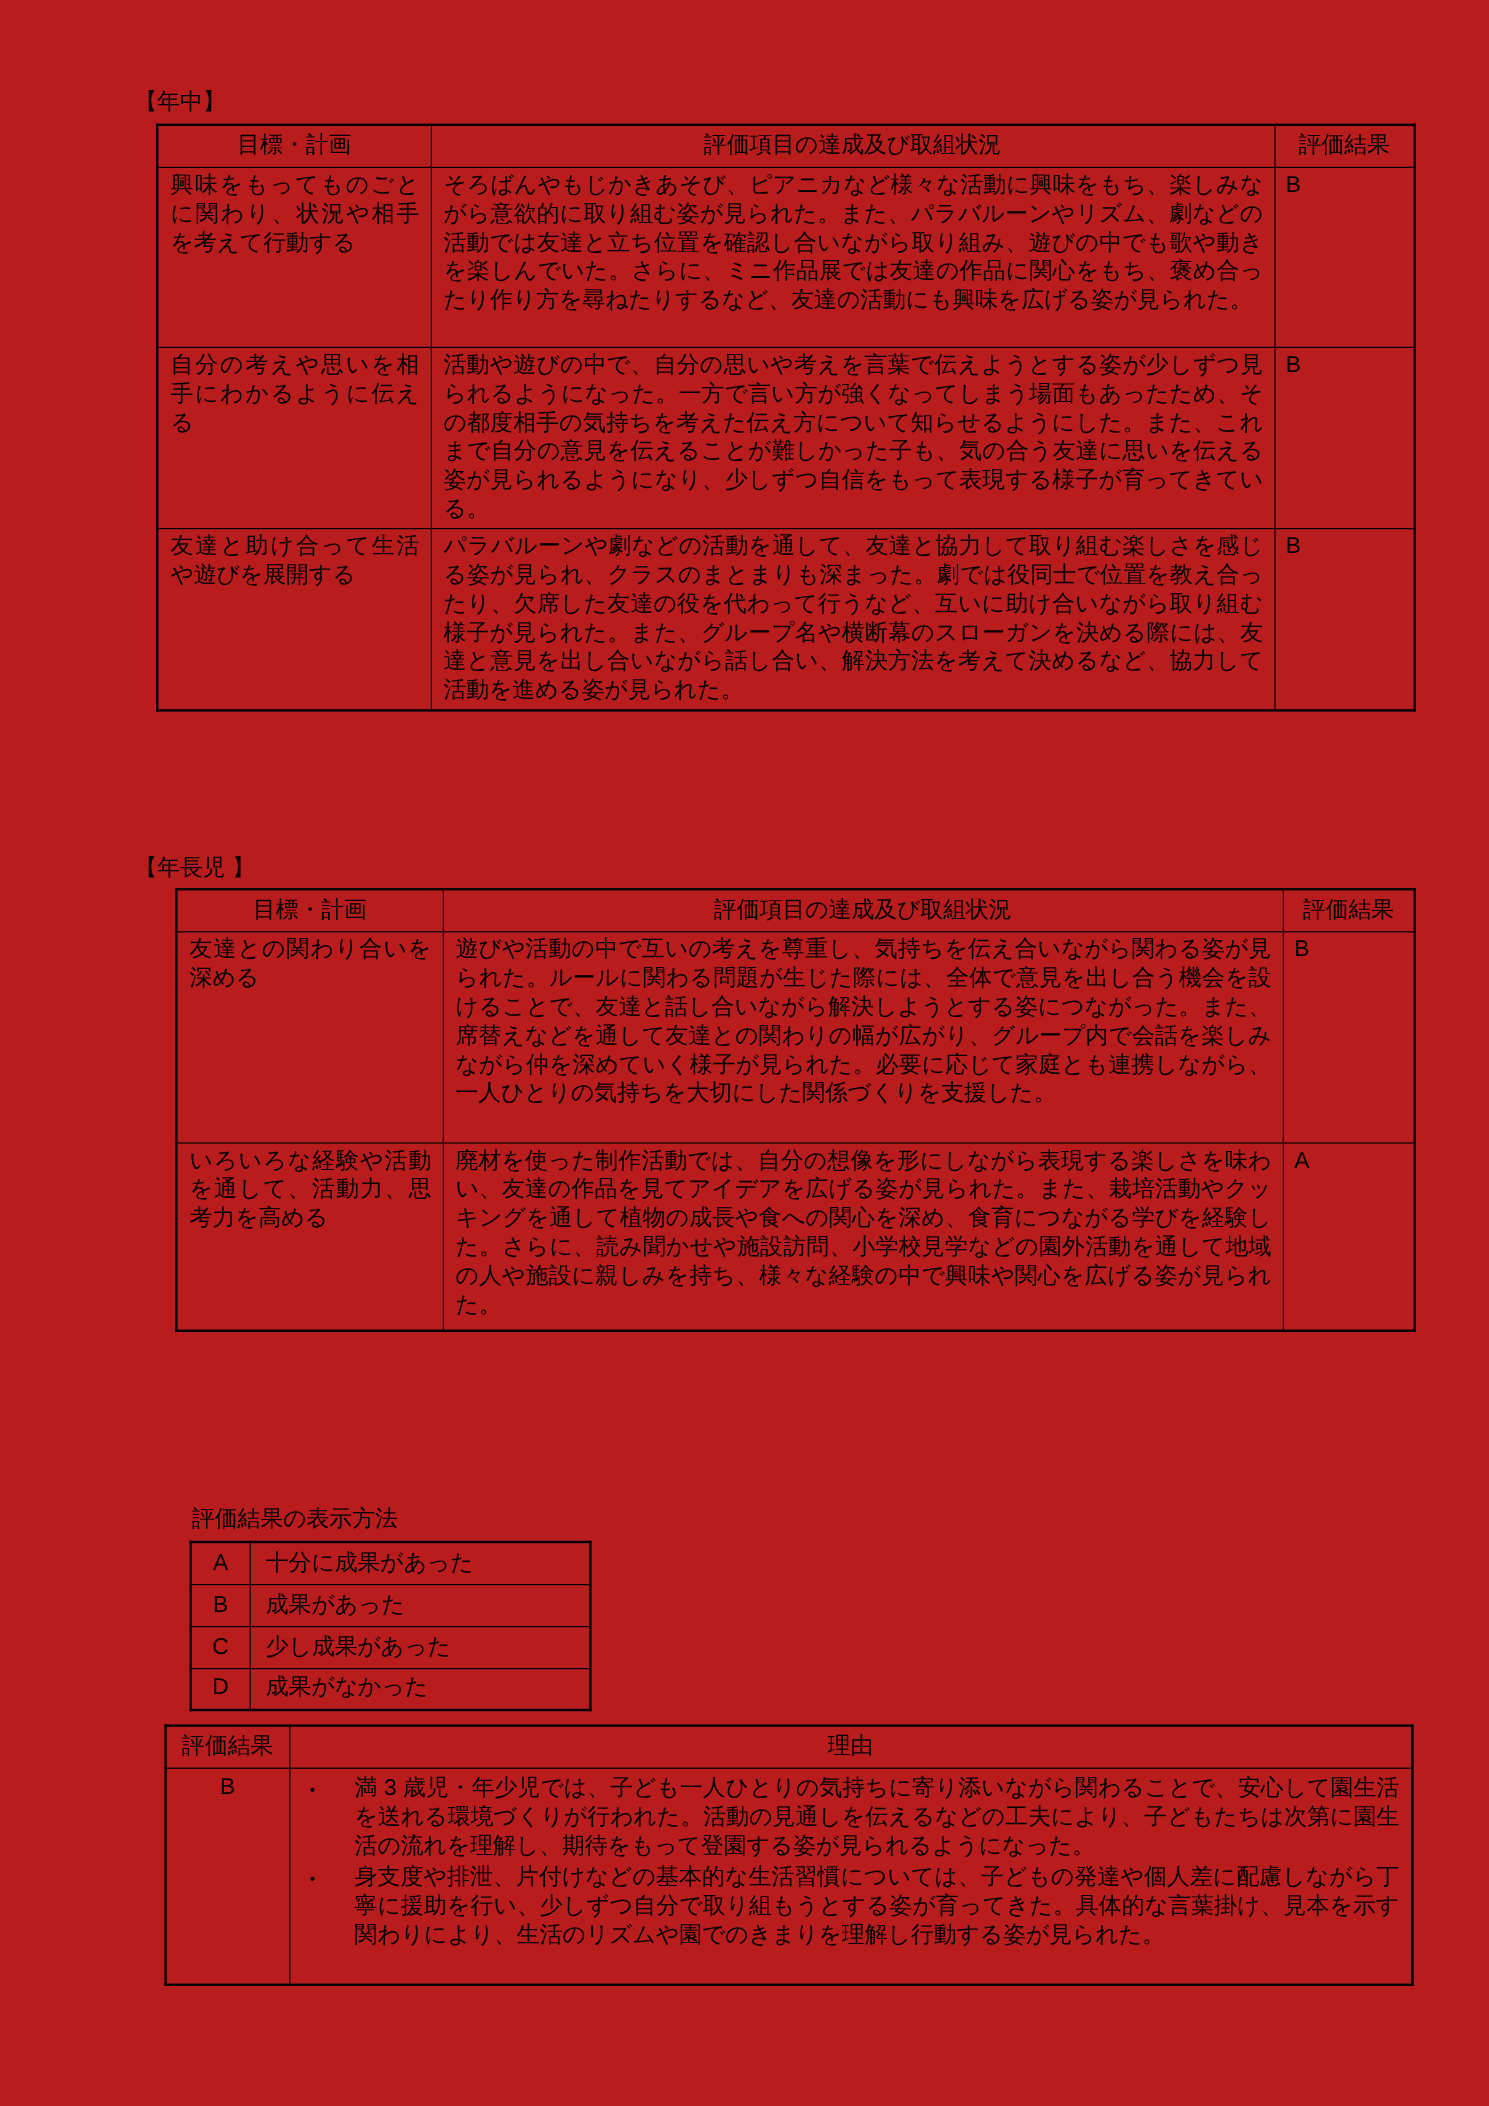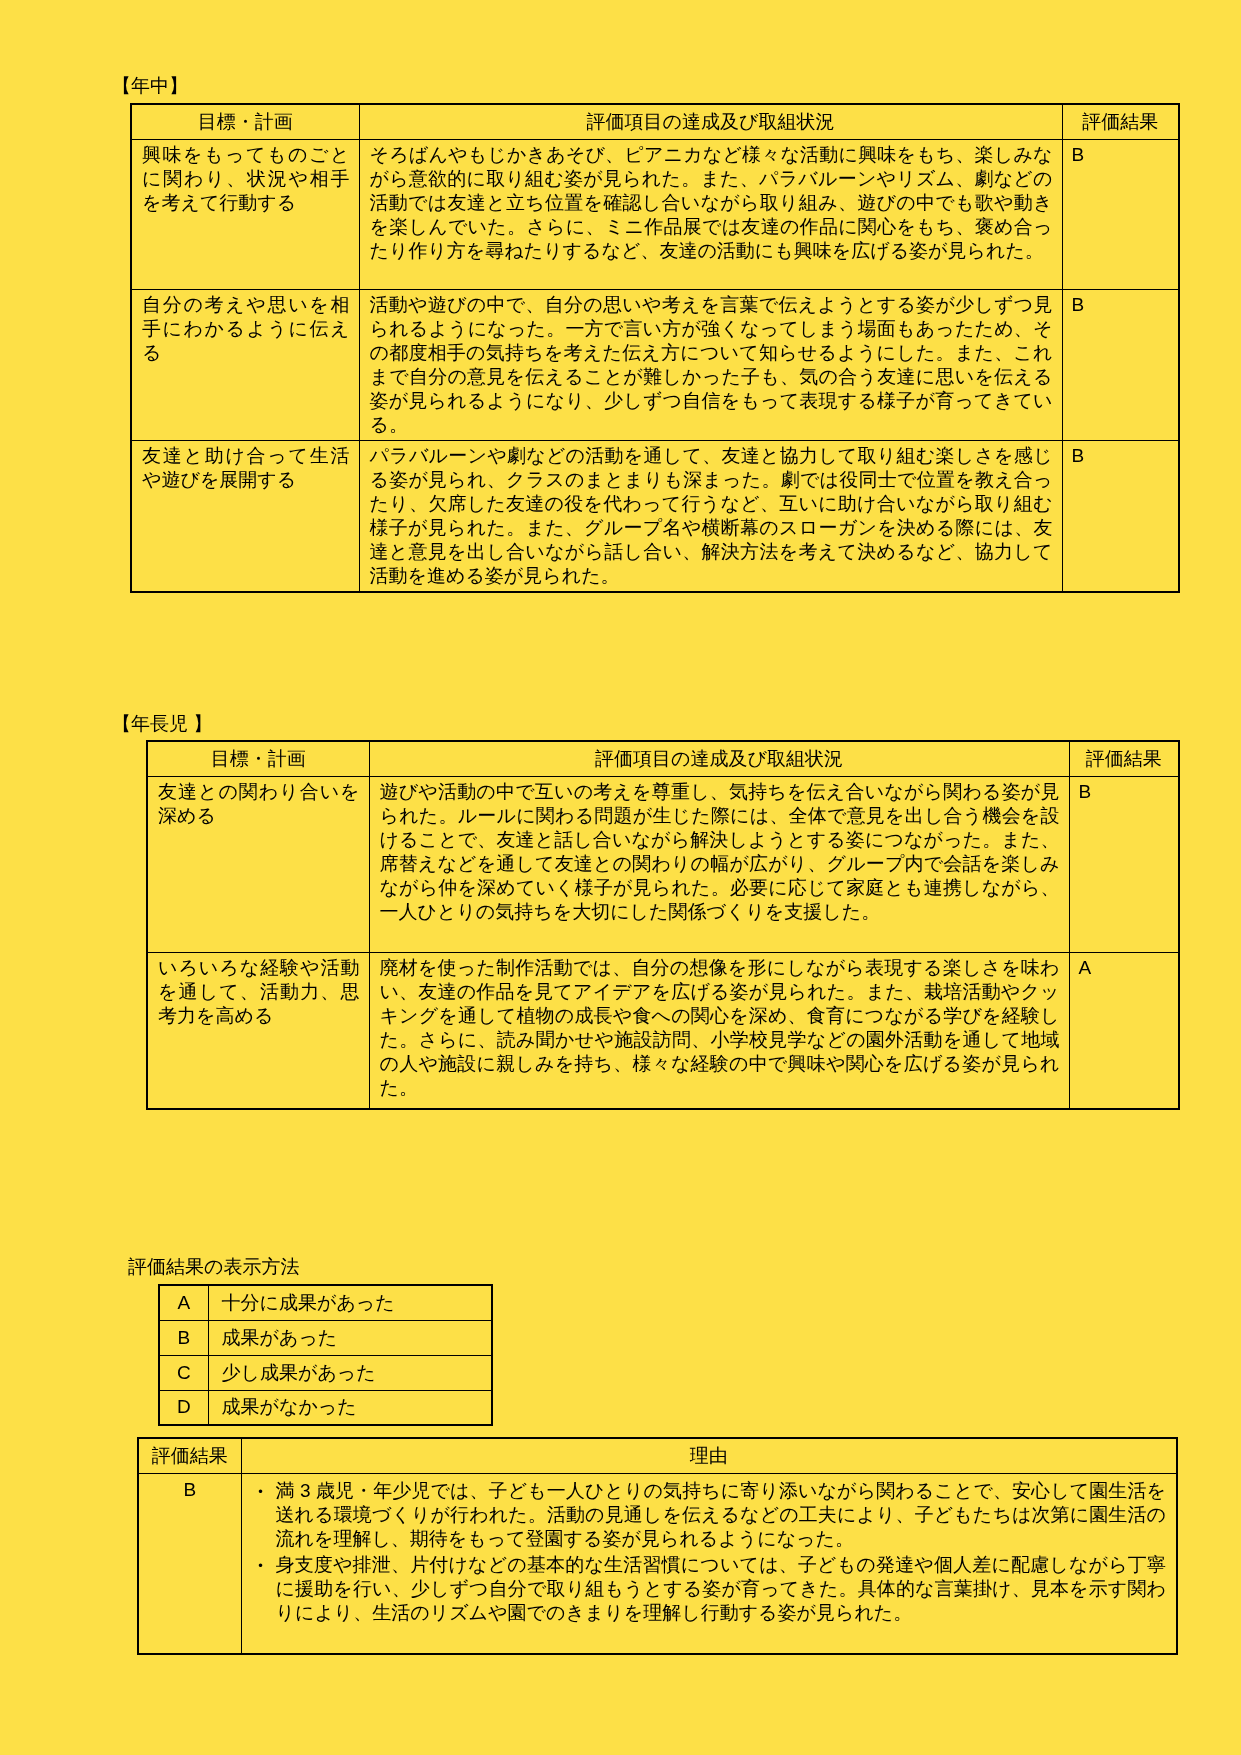--- a/index.html
+++ b/index.html
@@ -4,21 +4,21 @@
 <style>
   html, body {
     margin: 0;
     padding: 0;
     background: #ffffff;
   }
   .page {
     position: relative;
     width: 1241px;
     height: 1755px;
-    background: #fde047;
+    background: #b91c1c;
     color: #000000;
     font-family: "Liberation Sans", sans-serif;
     overflow: hidden;
     text-decoration: underline;
   }
   .abs { position: absolute; }
 
   .bracket-heading {
     font-size: 19px;
     line-height: 24px;
@@ -71,20 +71,21 @@
     display: inline-block;
     margin-right: 14px;
   }
   .sec4-heading .sec-title {
     font-weight: bold;
     letter-spacing: 0.5px;
   }
   .key-caption {
     font-size: 19px;
     line-height: 24px;
+    margin-left: 32px;
   }
 
   table.key-table {
     border-collapse: collapse;
     table-layout: fixed;
     border: 2px solid #000;
     font-size: 19px;
     line-height: 24px;
   }
   table.key-table td {
@@ -122,21 +123,21 @@
   .bullet-marker {
     flex: 0 0 22px;
     text-align: center;
     font-size: 13px;
     line-height: 24px;
     padding-top: 1px;
   }
   .bullet-text {
     flex: 1;
     text-align: justify;
-    margin-left: 4px;
+    margin-left: 24px;
   }
 </style>
 </head>
 <body>
 
 <div class="page">
 
   <div class="abs bracket-heading" style="left:112px; top:74px;">【年中】</div>
 
   <table class="abs doc-table" style="left:130px; top:103px; width:1050px;">

